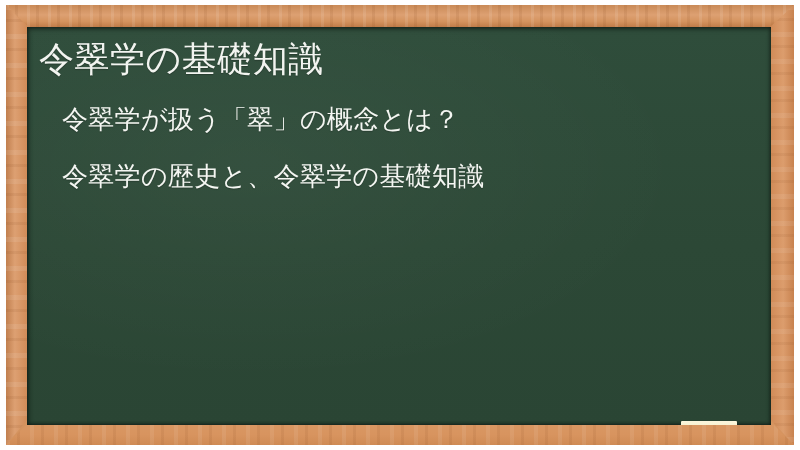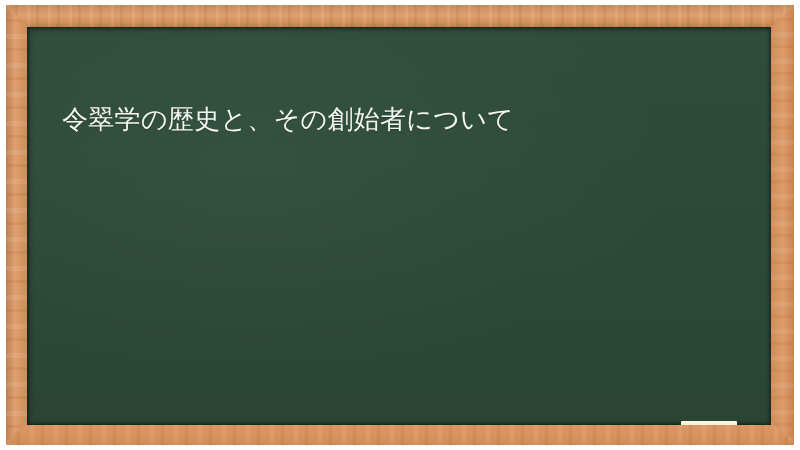--- a/index.html
+++ b/index.html
@@ -163,22 +163,24 @@
 <div id="slide">
 
   <div class="frame">
     <div class="plank plank-top"></div>
     <div class="plank plank-left"></div>
     <div class="plank plank-right"></div>
     <div class="plank plank-bottom"></div>
 
     <div class="board">
 
+      <div class="board-title">令翠学の基礎知識</div>
 
       <div class="bullet-list">
-        <div class="bullet-line">令翠学の歴史と、その創始者について</div>
+        <div class="bullet-line">令翠学が扱う「翠」の概念とは？</div>
+        <div class="bullet-line">令翠学の歴史と、令翠学の基礎知識</div>
       </div>
 
       <div class="chalk"></div>
     </div>
   </div>
 
 </div>
 
 </body></html>

